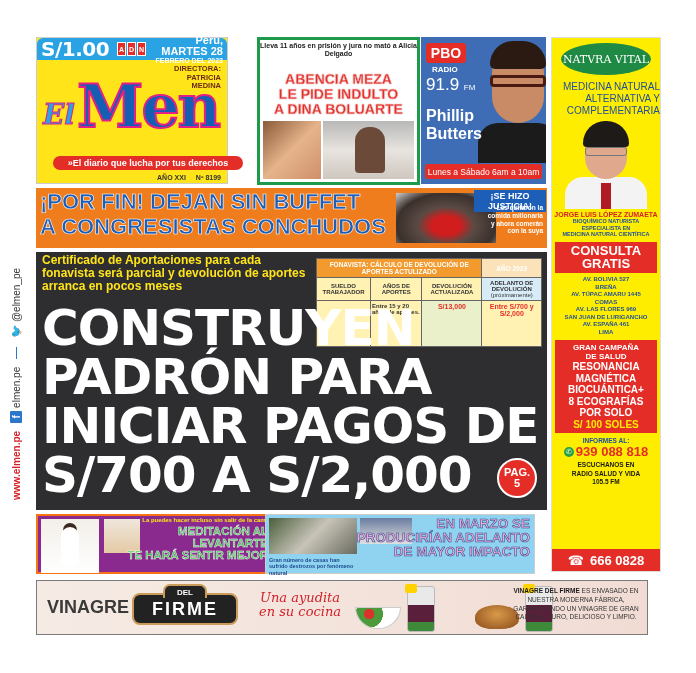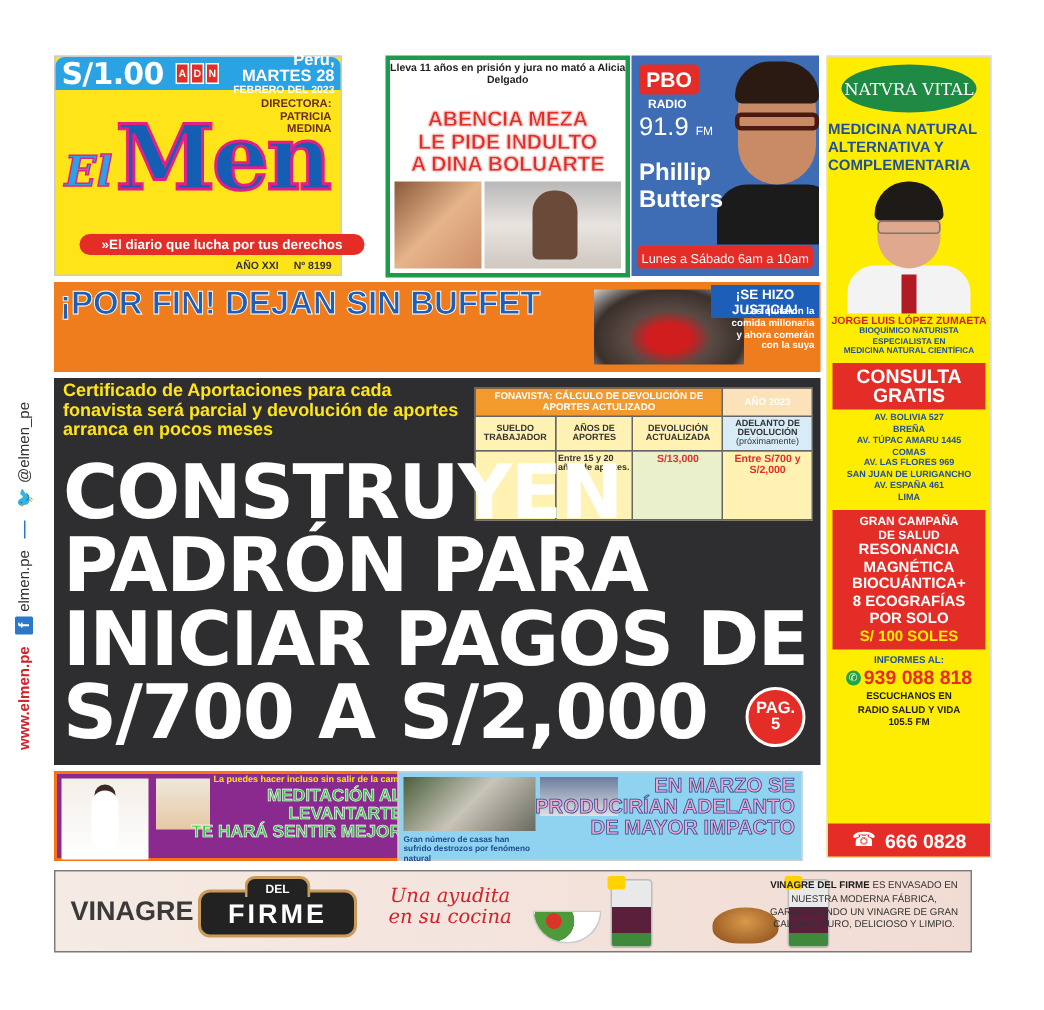--- a/index.html
+++ b/index.html
@@ -50,21 +50,21 @@
   .pbo-face { position: absolute; right: -6px; top: 4px; width: 70px; height: 120px; }
   .pbo-hair { position: absolute; left: 8px; top: 0; width: 56px; height: 28px; background: #2a1a12; border-radius: 28px 28px 6px 6px; }
   .pbo-skin { position: absolute; left: 10px; top: 12px; width: 52px; height: 70px; background: #c98a66; border-radius: 20px 20px 26px 26px; }
   .pbo-glasses { position: absolute; left: 8px; top: 34px; width: 56px; height: 12px; border: 3px solid #4a1a12; border-radius: 4px; }
   .pbo-body { position: absolute; left: -4px; top: 82px; width: 80px; height: 40px; background: #1b1b1b; border-radius: 20px 20px 0 0; }
   .pbo-sched { position: absolute; left: 4px; right: 4px; bottom: 5px; height: 15px; background: #e52d27; color: #fff; font-size: 8.5px; display: flex; align-items: center; justify-content: center; border-radius: 3px; text-align: center; }
 
   
   .natura { left: 551px; top: 37px; width: 110px; height: 535px; background: #ffed00; border: 1px solid #ddd; }
   .nv-logo { margin: 5px auto 0; width: 90px; height: 32px; background: #1f8a43; border-radius: 50%; color: #fff; font-size: 11px; display: flex; align-items: center; justify-content: center; font-family: "DejaVu Serif", serif; }
-  .nv-title { text-align: left; color: #1e4f9c; font-size: 10px; font-weight: bold; line-height: 1.2; margin-top: 6px; }
+  .nv-title { text-align: right; color: #1e4f9c; font-size: 10px; font-weight: normal; line-height: 1.2; margin-top: 6px; }
   .nv-photo { margin: 4px auto 0; width: 90px; height: 88px; position: relative; }
   .nv-hair { position: absolute; left: 22px; top: 0; width: 46px; height: 26px; background: #1e1a18; border-radius: 23px 23px 4px 4px; }
   .nv-face { position: absolute; left: 24px; top: 10px; width: 42px; height: 48px; background: #e0a98d; border-radius: 18px 18px 22px 22px; }
   .nv-glasses { position: absolute; left: 24px; top: 26px; width: 42px; height: 9px; border: 1px solid #777; border-radius: 3px; }
   .nv-coat { position: absolute; left: 4px; top: 56px; width: 82px; height: 32px; background: #f3f3f3; border-radius: 18px 18px 0 0; }
   .nv-tie { position: absolute; left: 40px; top: 62px; width: 10px; height: 26px; background: #b01b24; }
   .nv-name { text-align: center; color: #d3222a; font-size: 7px; font-weight: bold; margin-top: 2px; }
   .nv-sub { text-align: center; color: #1e4f9c; font-size: 5.5px; font-weight: bold; line-height: 1.2; }
   .nv-consulta { margin: 4px 3px 0; background: #e52d27; color: #fff; text-align: center; font-weight: bold; font-size: 13px; line-height: 1.05; padding: 2px 0; }
   .nv-addr { text-align: center; color: #1e4f9c; font-size: 6px; font-weight: bold; line-height: 1.25; margin-top: 3px; }
@@ -259,20 +259,21 @@
   </div>
   <div class="nv-tel">
     <span>☎</span>
     <span>666 0828</span>
   </div>
 </div>
 
 <div class="abs orange">
   <div class="or-head">
     <div>¡POR FIN! DEJAN SIN BUFFET</div>
+    <div>A CONGRESISTAS CONCHUDOS</div>
   </div>
   <div class="or-photo"></div>
   <div class="or-just">¡SE HIZO JUSTICIA!</div>
   <div class="or-sub">Les quitaron la comida millonaria y ahora comerán con la suya</div>
 </div>
 
 <div class="abs main">
   <div class="kicker">Certificado de Aportaciones para cada fonavista será parcial y devolución de aportes arranca en pocos meses</div>
   <table class="ftable">
     <tbody>

